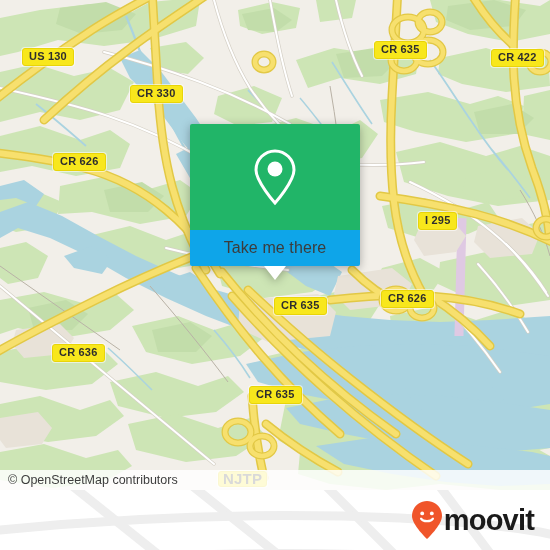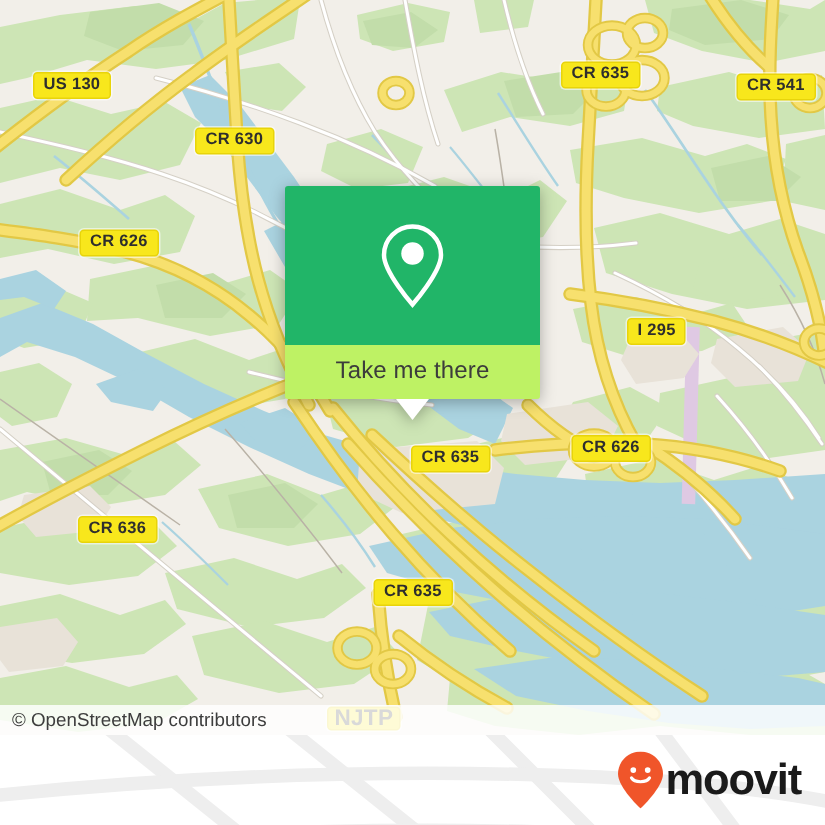--- a/index.html
+++ b/index.html
@@ -72,21 +72,21 @@
   #callout-head {
     height: 106px;
     background: #21b568;
     border-radius: 2px 2px 0 0;
     display: flex;
     align-items: center;
     justify-content: center;
   }
   #callout-body {
     height: 36px;
-    background: #bef264;
+    background: #0ea5e9;
     display: flex;
     align-items: center;
     justify-content: center;
     border-radius: 0 0 2px 2px;
   }
   #callout-label {
     color: #3c3c3c;
     font-size: 16px;
     letter-spacing: 0.1px;
   }
@@ -384,23 +384,23 @@
           <ellipse cx="238" cy="432" rx="13" ry="11"></ellipse>
           <ellipse cx="262" cy="446" rx="12" ry="10"></ellipse>
           <ellipse cx="540" cy="62" rx="11" ry="10"></ellipse>
           <ellipse cx="546" cy="228" rx="10" ry="9"></ellipse>
         </g>
       </g>
     </svg>
 
     <div id="shield-layer">
         <div class="shield" style="left: 22px; top: 48px;">US 130</div>
-        <div class="shield" style="left: 130px; top: 85px;">CR 630</div>
+        <div class="shield" style="left: 130px; top: 85px;">CR 330</div>
         <div class="shield" style="left: 374px; top: 41px;">CR 635</div>
-        <div class="shield" style="left: 491px; top: 49px;">CR 541</div>
+        <div class="shield" style="left: 491px; top: 49px;">CR 422</div>
         <div class="shield" style="left: 53px; top: 153px;">CR 626</div>
         <div class="shield" style="left: 418px; top: 176px; margin-top: 36px;">I 295</div>
         <div class="shield" style="left: 52px; top: 320px; margin-top: 24px;">CR 636</div>
         <div class="shield" style="left: 274px; top: 297px;">CR 635</div>
         <div class="shield" style="left: 381px; top: 290px;">CR 626</div>
         <div class="shield" style="left: 249px; top: 386px;">CR 635</div>
         <div class="shield small" style="left: 218px; top: 471px;">NJTP</div>
       </div>
 
     <div id="attribution">© OpenStreetMap contributors</div>

